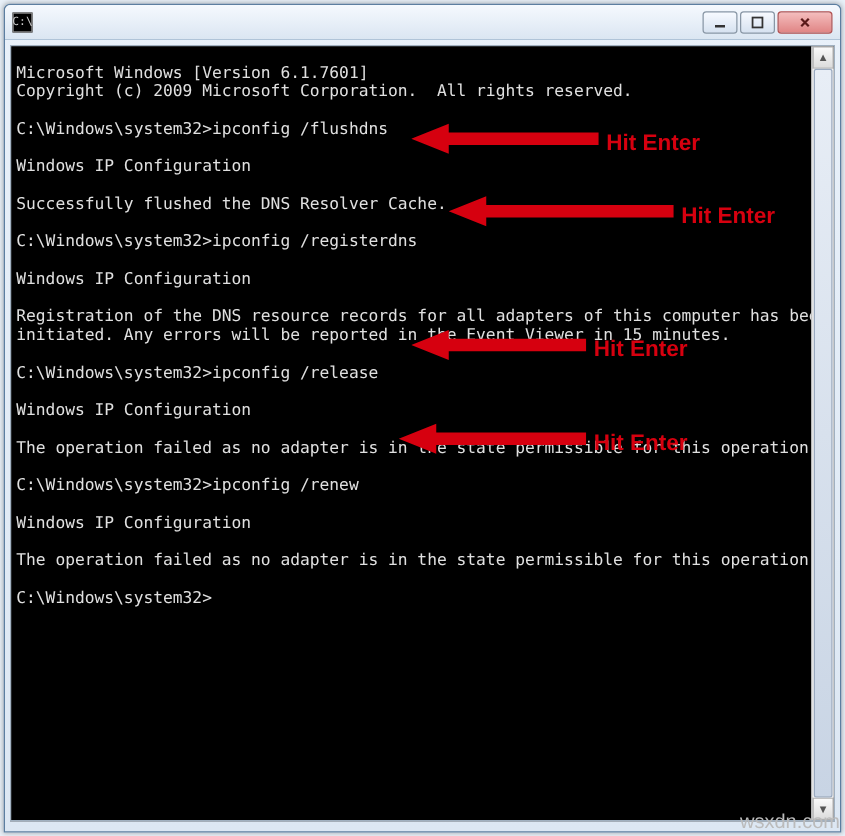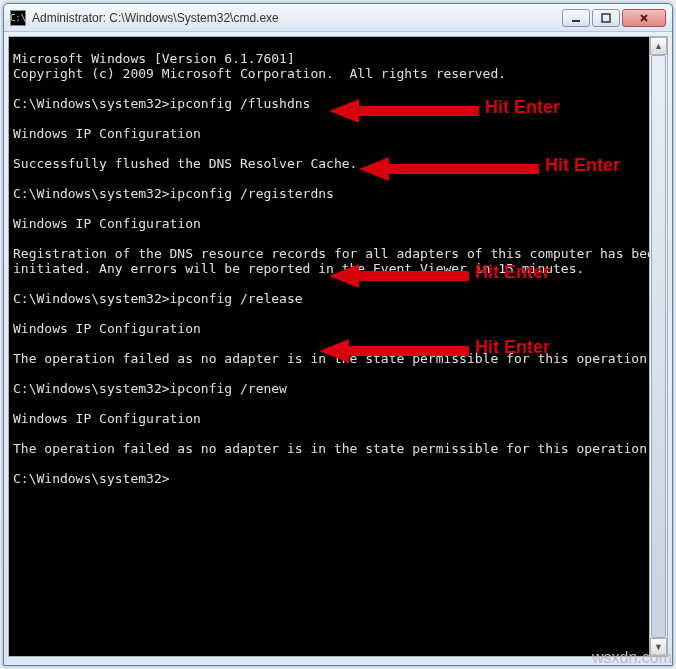--- a/index.html
+++ b/index.html
@@ -86,21 +86,21 @@
   color:#555;font-size:9px;
 }
 .scrollbar .track { flex: 1; background: #f0f0f0; position: relative; }
 .scrollbar .thumb {
   position: absolute; top:0; left:1px; right:1px; height: 100%;
   background: linear-gradient(#e8eef6,#c8d4e4);
   border:1px solid #9aaac0; border-radius:2px;
 }
 .annotation {
   position: absolute;
-  display: flex; align-items: flex-start;
+  display: flex; align-items: flex-end;
   gap: 6px;
   pointer-events: none;
 }
 .annotation .label {
   color: #d6000f;
   font-weight: bold;
   font-size: 18px;
   font-family: Arial, sans-serif;
   white-space: nowrap;
 }
@@ -109,21 +109,20 @@
   position: absolute; right: 4px; bottom: 2px;
   font-size: 16px; color: #bbb; font-family: Arial,sans-serif;
 }
 </style>
 </head>
 <body>
 
 <div class="window">
   <div class="titlebar">
     <div class="icon">C:\</div>
-    <div class="title-text">Administrator: C:\Windows\System32\cmd.exe</div>
     <div class="buttons">
       <div class="btn">
         <svg width="10" height="10" viewBox="0 0 10 10">
             <rect x="1" y="7" width="8" height="2" fill="#333"></rect>
           </svg>
       </div>
       <div class="btn">
         <svg width="10" height="10" viewBox="0 0 10 10">
             <rect x="1" y="1" width="8" height="8" fill="none" stroke="#333" stroke-width="1.5"></rect>
           </svg>

